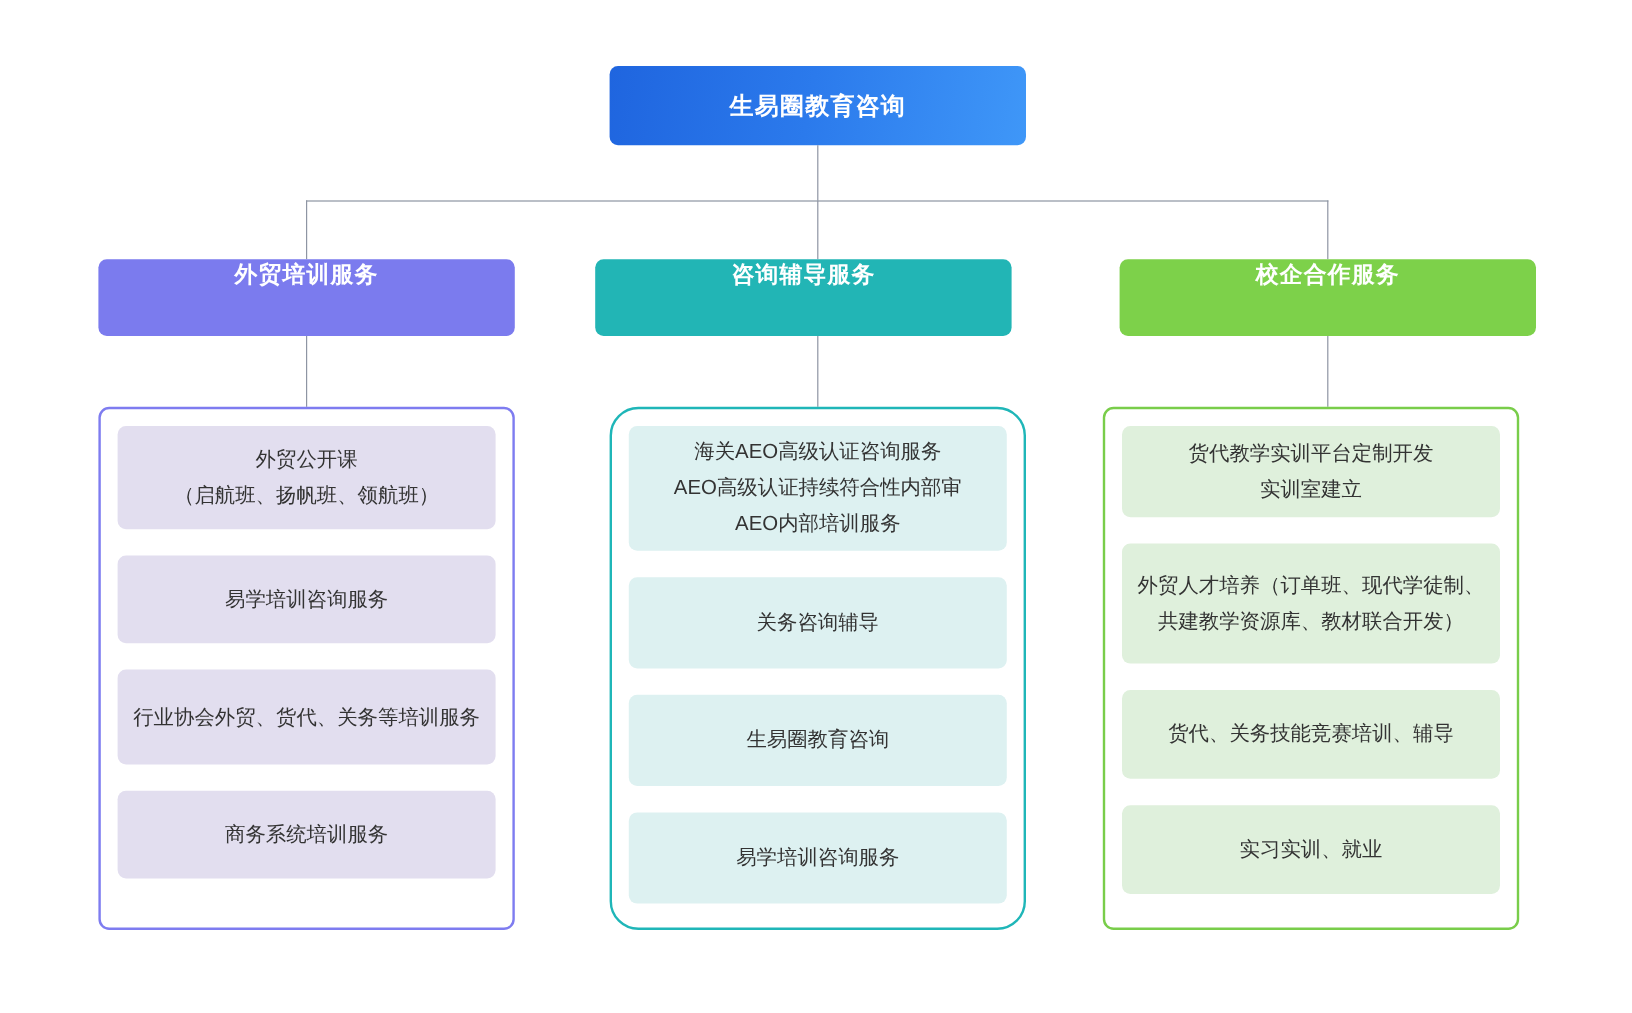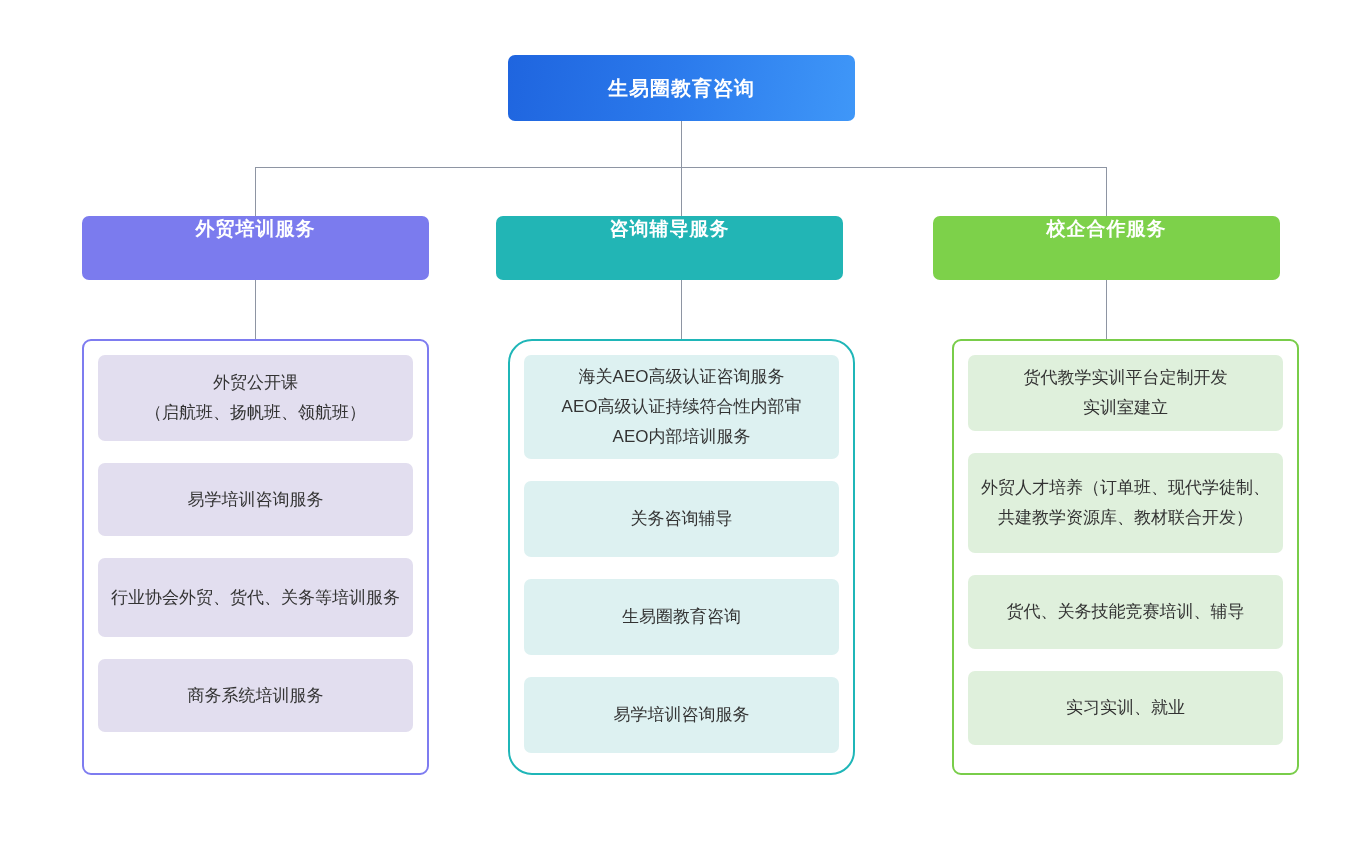--- a/index.html
+++ b/index.html
@@ -107,21 +107,21 @@
   #col-0-container .leaf { background: #e2deef; }
   #col-0-container { border-color: #7e7cf0; }
 
   
   #col-1-container { left: 508px; width: 347px; border-radius: 24px; }
   #cat-header-1    { left: 496px; width: 347px; background: #22b5b5; }
   #col-1-container .leaf { background: #ddf1f1; }
   #col-1-container { border-color: #1fb6b8; }
 
   
-  #col-2-container { left: 952px; width: 347px; }
+  #col-2-container { left: 919px; width: 347px; }
   #cat-header-2    { left: 933px; width: 347px; background: #7dd14a; }
   #col-2-container .leaf { background: #dff0dc; }
   #col-2-container { border-color: #79cd4a; }
 
   
   #col-0-container .leaf:nth-child(1) { height: 86px; }
   #col-0-container .leaf:nth-child(2) { height: 73px; }
   #col-0-container .leaf:nth-child(3) { height: 79px; }
   #col-0-container .leaf:nth-child(4) { height: 73px; }
 

